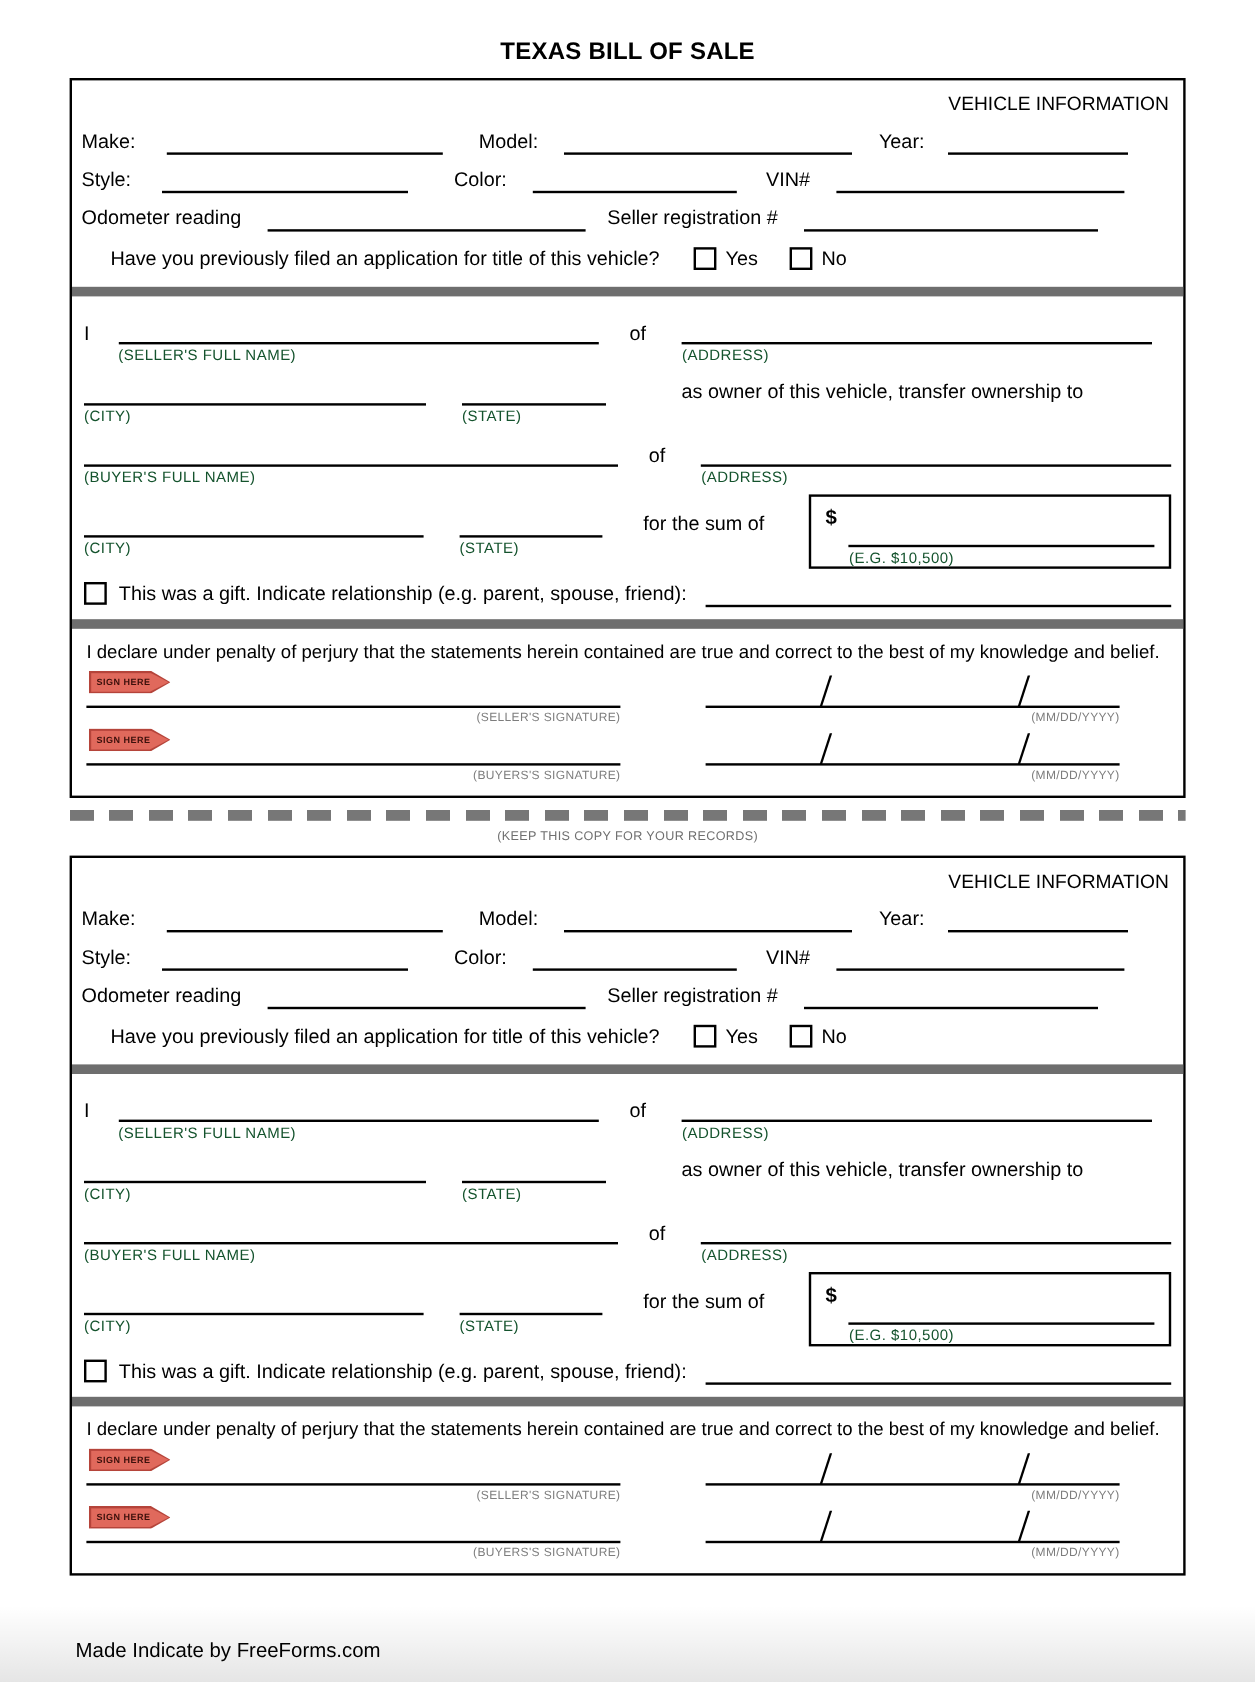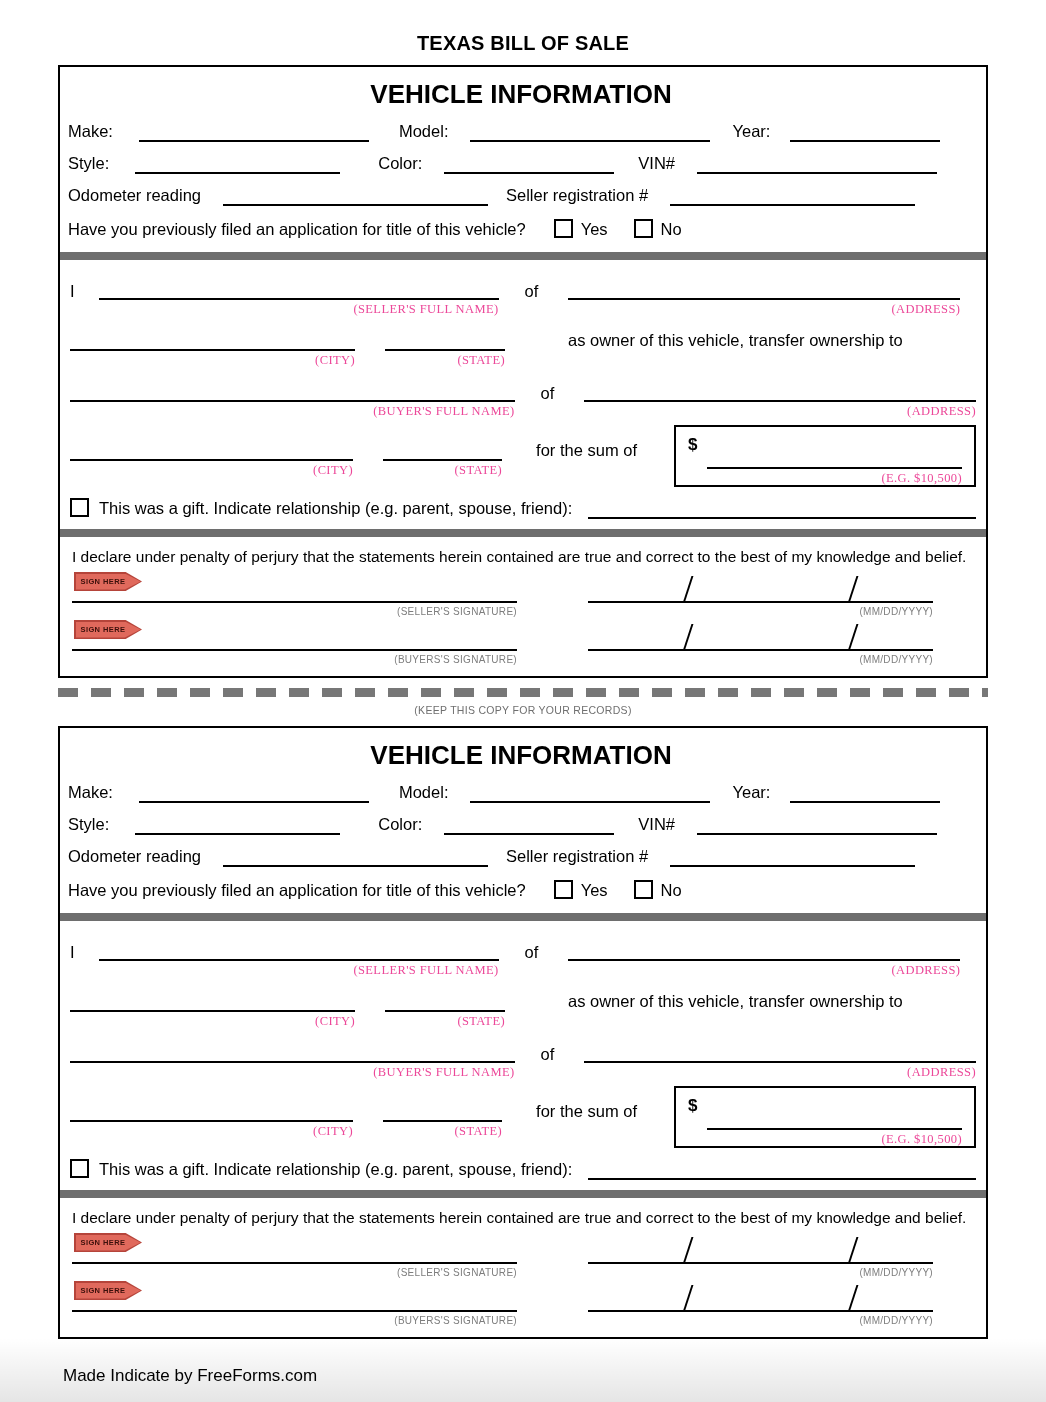--- a/index.html
+++ b/index.html
@@ -14,40 +14,40 @@
     background:linear-gradient(180deg, rgba(0,0,0,0) 0%, rgba(0,0,0,0.10) 100%);
     pointer-events:none;
   }
   .doc-title { padding-top:32px; text-align:center; font-size:20px; font-weight:bold; letter-spacing:0.2px; }
 
   .copy-slot { margin-top:10px; }
   .form-box { width:930px; margin:0 auto; border:2px solid #000; background:#fff; }
 
   
   .section-vehicle { padding:8px 12px 12px 8px; }
-  .vi-header { text-align:center; font-size:26px; font-weight:bold; margin:4px 0 2px; }
+  .vi-header { text-align:right; font-size:16px; font-weight:normal; margin:4px 0 2px; }
   .field-row { display:flex; align-items:flex-end; margin-top:10px; font-size:16.5px; line-height:22px; white-space:nowrap; }
   .blank { height:22px; border-bottom:2px solid #000; }
   .w150{width:150px}.w170{width:170px}.w205{width:205px}.w230{width:230px}
   .w240{width:240px}.w245{width:245px}.w265{width:265px}
   .ml8{margin-left:8px}.ml18{margin-left:18px}
   .ml20{margin-left:20px}.ml22{margin-left:22px}.ml24{margin-left:24px}.ml26{margin-left:26px}
   .ml28{margin-left:28px}.ml30{margin-left:30px}.ml34{margin-left:34px}.ml38{margin-left:38px}.ml63{margin-left:63px}
-  .question-row { align-items:center; margin-top:12px; }
+  .question-row { align-items:center; margin-top:12px;margin-left:24px; }
   .checkbox { display:inline-block; width:19px; height:19px; border:2px solid #000; background:#fff; margin-bottom:1px; }
 
   
   .bar { height:8px; background:#6e6e6e; }
 
   
   .section-transfer { padding:18px 10px 10px 10px; font-size:16.5px; }
   .t-row { display:flex; align-items:flex-start; white-space:nowrap; }
   .inline-lbl { line-height:22px; padding-top:2px; }
   .field .line { height:22px; border-bottom:2px solid #000; }
-  .hint { margin-top:2px; font-size:12.5px; letter-spacing:0.4px; color:#ec4899; text-align:right; line-height:15px;font-family:Liberation Serif, serif; }
+  .hint { margin-top:2px; font-size:12.5px; letter-spacing:0.4px; color:#14532d; text-align:left; line-height:15px; }
   .fw400{width:400px}.fw392{width:392px}.fw445{width:445px}.fw285{width:285px}.fw120{width:120px}
   .r2 { margin-top:12px; }
   .owner-stmt { padding-top:2px; }
   .r3 { margin-top:12px; }
   .r4 { margin-top:6px; }
   .mt14 { margin-top:14px; }
   .sum-lbl { margin-top:16px; }
   .money-box { width:304px; height:62px; border:2px solid #000; margin-left:37px; display:flex; padding:4px 12px 0 12px; }
   .dollar { font-size:17px; font-weight:bold; padding-top:4px; }
   .money-field { flex:1; margin-left:10px; }

